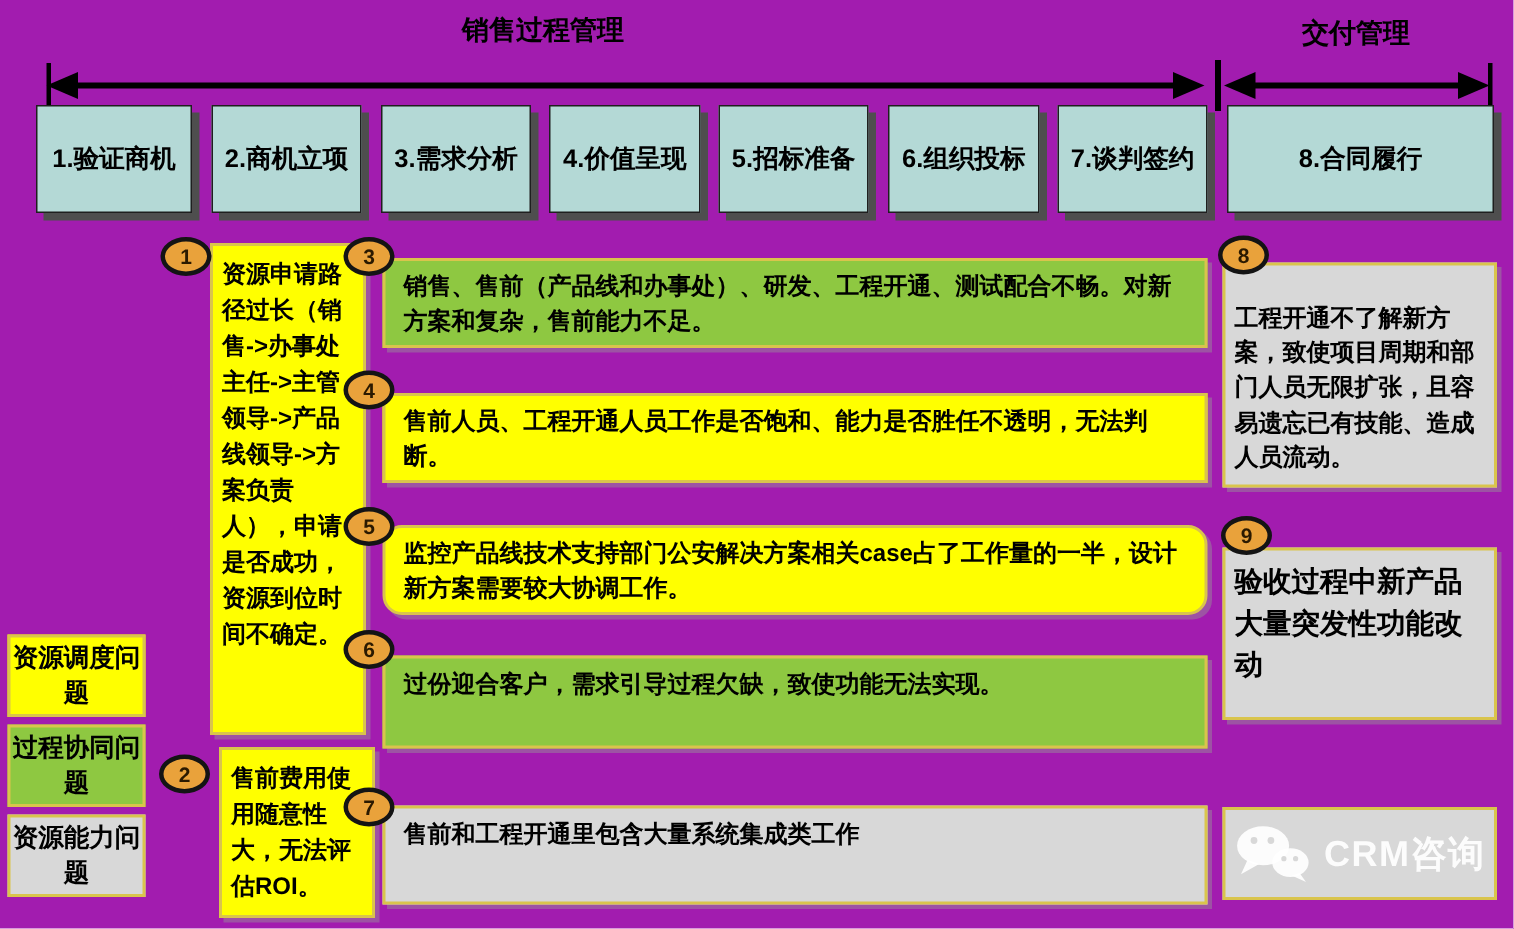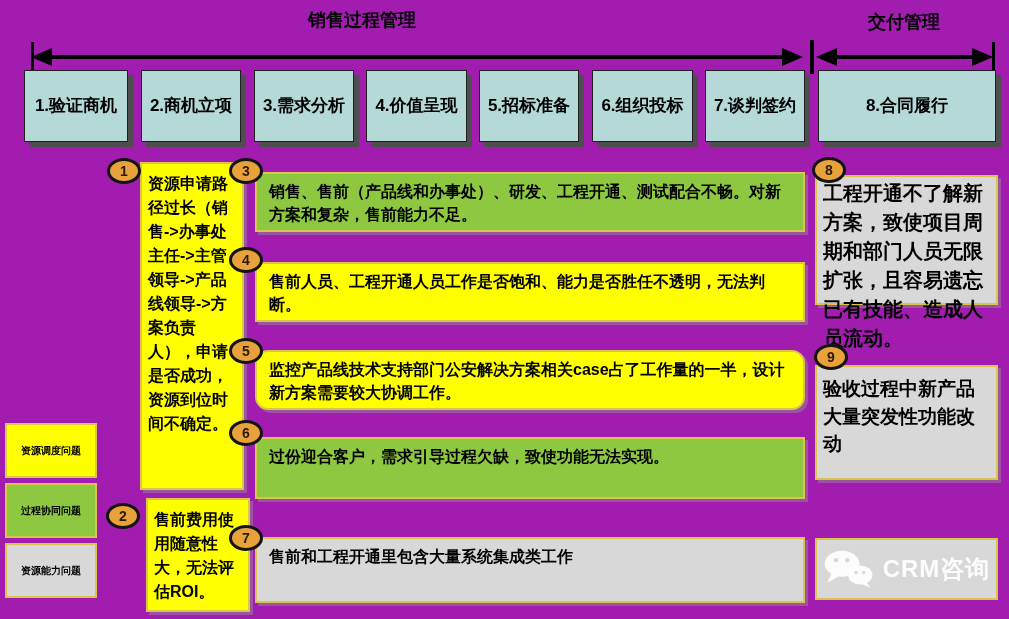--- a/index.html
+++ b/index.html
@@ -29,37 +29,37 @@
   .yellow{background:#ffff00}
   .green{background:#8ec841}
   .gray{background:#d8d8d8}
   .a1{left:140px;top:162px;width:104px;height:328px;line-height:1.5;padding:8px 6px;}
   .a2{left:146px;top:498px;width:104px;height:114px;line-height:1.5;padding:8px 6px;}
   .a3{left:255px;top:172px;width:550px;height:60px;}
   .a4{left:255px;top:262px;width:550px;height:60px;}
   .a5{left:255px;top:350px;width:550px;height:60px;border-radius:13px;}
   .a6{left:255px;top:437px;width:550px;height:62px;}
   .a7{left:255px;top:537px;width:550px;height:66px;}
-  .a8{left:815px;top:175px;width:183px;height:130px;font-size:20px;padding:2px 6px;}
+  .a8{left:815px;top:175px;width:183px;height:150px;font-size:16px;padding:24px 6px;}
   .a9{left:815px;top:365px;width:183px;height:115px;font-size:19px;padding:8px 6px;}
 
   .num{
     position:absolute;width:34px;height:26px;border-radius:50%;background:#e9a23b;
     border:3px solid #141414;box-sizing:border-box;display:flex;align-items:center;
     justify-content:center;font-weight:bold;font-size:14px;color:#2b1a00;z-index:5;
   }
   .n1{left:107px;top:158px}.n2{left:106px;top:503px}
   .n3{left:229px;top:158px}.n4{left:229px;top:247px}.n5{left:229px;top:338px}
   .n6{left:229px;top:420px}.n7{left:229px;top:525px}
   .n8{left:812px;top:157px}.n9{left:814px;top:344px}
 
   .legend{
     position:absolute;left:5px;width:92px;height:55px;border:2px solid #d9c44c;
     display:flex;align-items:center;justify-content:center;text-align:center;
-    font-weight:bold;font-size:10px;line-height:1.3;box-sizing:border-box;
+    font-weight:bold;font-size:17px;line-height:1.3;box-sizing:border-box;
   }
   .l1{top:423px}.l2{top:483px}.l3{top:543px}
 
   .wm{
     position:absolute;left:815px;top:538px;width:183px;height:62px;background:#d8d8d8;
     border:2px solid #d9c44c;box-sizing:border-box;display:flex;align-items:center;
     justify-content:center;gap:8px;
   }
   .wm-text{color:rgba(255,255,255,0.92);font-size:24px;font-weight:bold;letter-spacing:1px;}
 </style>

